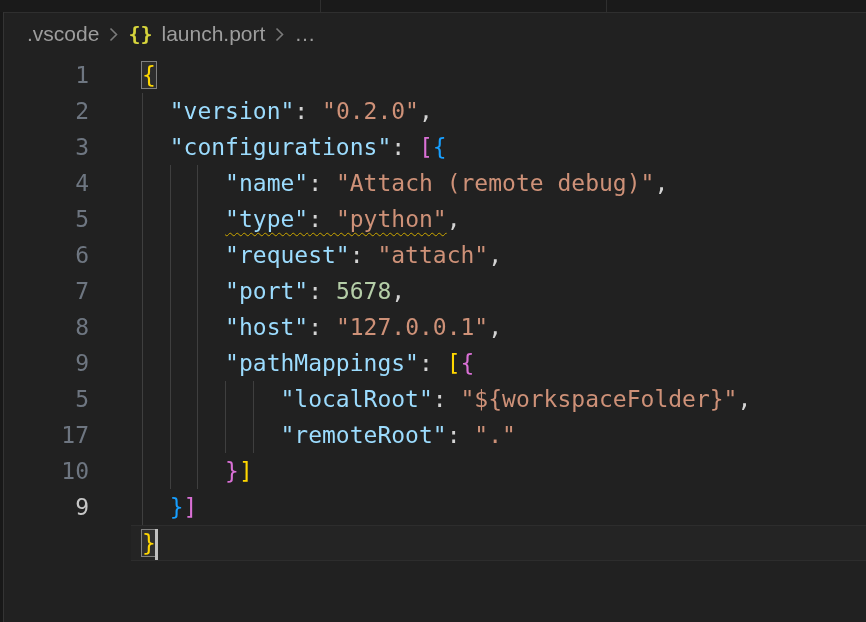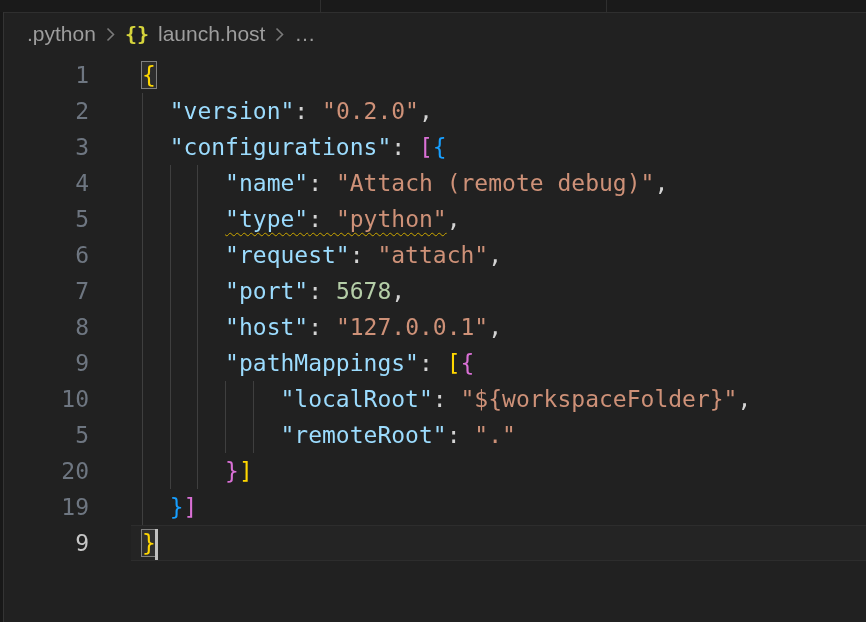--- a/index.html
+++ b/index.html
@@ -58,45 +58,44 @@
 <body>
 
 <div class="tabstrip">
   <span class="tab-div d1"></span>
   <span class="tab-div d2"></span>
 </div>
 
 <div class="left-edge"></div>
 
 <div class="breadcrumb">
-  <span class="bc-item">.python</span>
+  <span class="bc-item">.vscode</span>
   <span class="bc-chevron">
     <svg width="11" height="17" viewBox="0 0 11 17">
         <path d="M2.5 2.5 L8.5 8.5 L2.5 14.5" fill="none" stroke="#7a7a7a" stroke-width="1.6"></path>
       </svg>
   </span>
   <span class="bc-json-icon">{}</span>
-  <span class="bc-item">launch.host</span>
+  <span class="bc-item">launch.port</span>
   <span class="bc-chevron">
     <svg width="11" height="17" viewBox="0 0 11 17">
         <path d="M2.5 2.5 L8.5 8.5 L2.5 14.5" fill="none" stroke="#7a7a7a" stroke-width="1.6"></path>
       </svg>
   </span>
   <span class="bc-item">…</span>
 </div>
 
 <div class="gutter">
     <div class="line-number">1</div>
     <div class="line-number">2</div>
     <div class="line-number">3</div>
     <div class="line-number">4</div>
     <div class="line-number">5</div>
     <div class="line-number">6</div>
     <div class="line-number">7</div>
     <div class="line-number">8</div>
     <div class="line-number">9</div>
+    <div class="line-number">5</div>
+    <div class="line-number">17</div>
     <div class="line-number">10</div>
-    <div class="line-number">5</div>
-    <div class="line-number">20</div>
-    <div class="line-number">19</div>
     <div class="line-number active">9</div>
   </div>
 <div class="code"><div class="code-row"><span class="toks"><span class="tok-b1 boxed">{</span></span></div><div class="code-row"><span class="guide" style="left: 0ch;"></span><span class="toks">  <span class="tok-key">"version"</span><span class="tok-punc">: </span><span class="tok-str">"0.2.0"</span><span class="tok-punc">,</span></span></div><div class="code-row"><span class="guide" style="left: 0ch;"></span><span class="toks">  <span class="tok-key">"configurations"</span><span class="tok-punc">: </span><span class="tok-b2">[</span><span class="tok-b3">{</span></span></div><div class="code-row"><span class="guide" style="left: 0ch;"></span><span class="guide" style="left: 2ch;"></span><span class="guide" style="left: 4ch;"></span><span class="toks">      <span class="tok-key">"name"</span><span class="tok-punc">: </span><span class="tok-str">"Attach (remote debug)"</span><span class="tok-punc">,</span></span></div><div class="code-row"><span class="guide" style="left: 0ch;"></span><span class="guide" style="left: 2ch;"></span><span class="guide" style="left: 4ch;"></span><span class="toks">      <span class="tok-key squiggle">"type"</span><span class="tok-punc squiggle">: </span><span class="tok-str squiggle">"python"</span><span class="tok-punc">,</span></span></div><div class="code-row"><span class="guide" style="left: 0ch;"></span><span class="guide" style="left: 2ch;"></span><span class="guide" style="left: 4ch;"></span><span class="toks">      <span class="tok-key">"request"</span><span class="tok-punc">: </span><span class="tok-str">"attach"</span><span class="tok-punc">,</span></span></div><div class="code-row"><span class="guide" style="left: 0ch;"></span><span class="guide" style="left: 2ch;"></span><span class="guide" style="left: 4ch;"></span><span class="toks">      <span class="tok-key">"port"</span><span class="tok-punc">: </span><span class="tok-num">5678</span><span class="tok-punc">,</span></span></div><div class="code-row"><span class="guide" style="left: 0ch;"></span><span class="guide" style="left: 2ch;"></span><span class="guide" style="left: 4ch;"></span><span class="toks">      <span class="tok-key">"host"</span><span class="tok-punc">: </span><span class="tok-str">"127.0.0.1"</span><span class="tok-punc">,</span></span></div><div class="code-row"><span class="guide" style="left: 0ch;"></span><span class="guide" style="left: 2ch;"></span><span class="guide" style="left: 4ch;"></span><span class="toks">      <span class="tok-key">"pathMappings"</span><span class="tok-punc">: </span><span class="tok-b1">[</span><span class="tok-b2">{</span></span></div><div class="code-row"><span class="guide" style="left: 0ch;"></span><span class="guide" style="left: 2ch;"></span><span class="guide" style="left: 4ch;"></span><span class="guide" style="left: 6ch;"></span><span class="guide" style="left: 8ch;"></span><span class="toks">          <span class="tok-key">"localRoot"</span><span class="tok-punc">: </span><span class="tok-str">"${workspaceFolder}"</span><span class="tok-punc">,</span></span></div><div class="code-row"><span class="guide" style="left: 0ch;"></span><span class="guide" style="left: 2ch;"></span><span class="guide" style="left: 4ch;"></span><span class="guide" style="left: 6ch;"></span><span class="guide" style="left: 8ch;"></span><span class="toks">          <span class="tok-key">"remoteRoot"</span><span class="tok-punc">: </span><span class="tok-str">"."</span></span></div><div class="code-row"><span class="guide" style="left: 0ch;"></span><span class="guide" style="left: 2ch;"></span><span class="guide" style="left: 4ch;"></span><span class="toks">      <span class="tok-b2">}</span><span class="tok-b1">]</span></span></div><div class="code-row"><span class="guide" style="left: 0ch;"></span><span class="toks">  <span class="tok-b3">}</span><span class="tok-b2">]</span></span></div><div class="code-row current"><span class="toks"><span class="tok-b1 boxed">}</span><span class="cursor"></span></span></div></div>
 
 </body></html>

